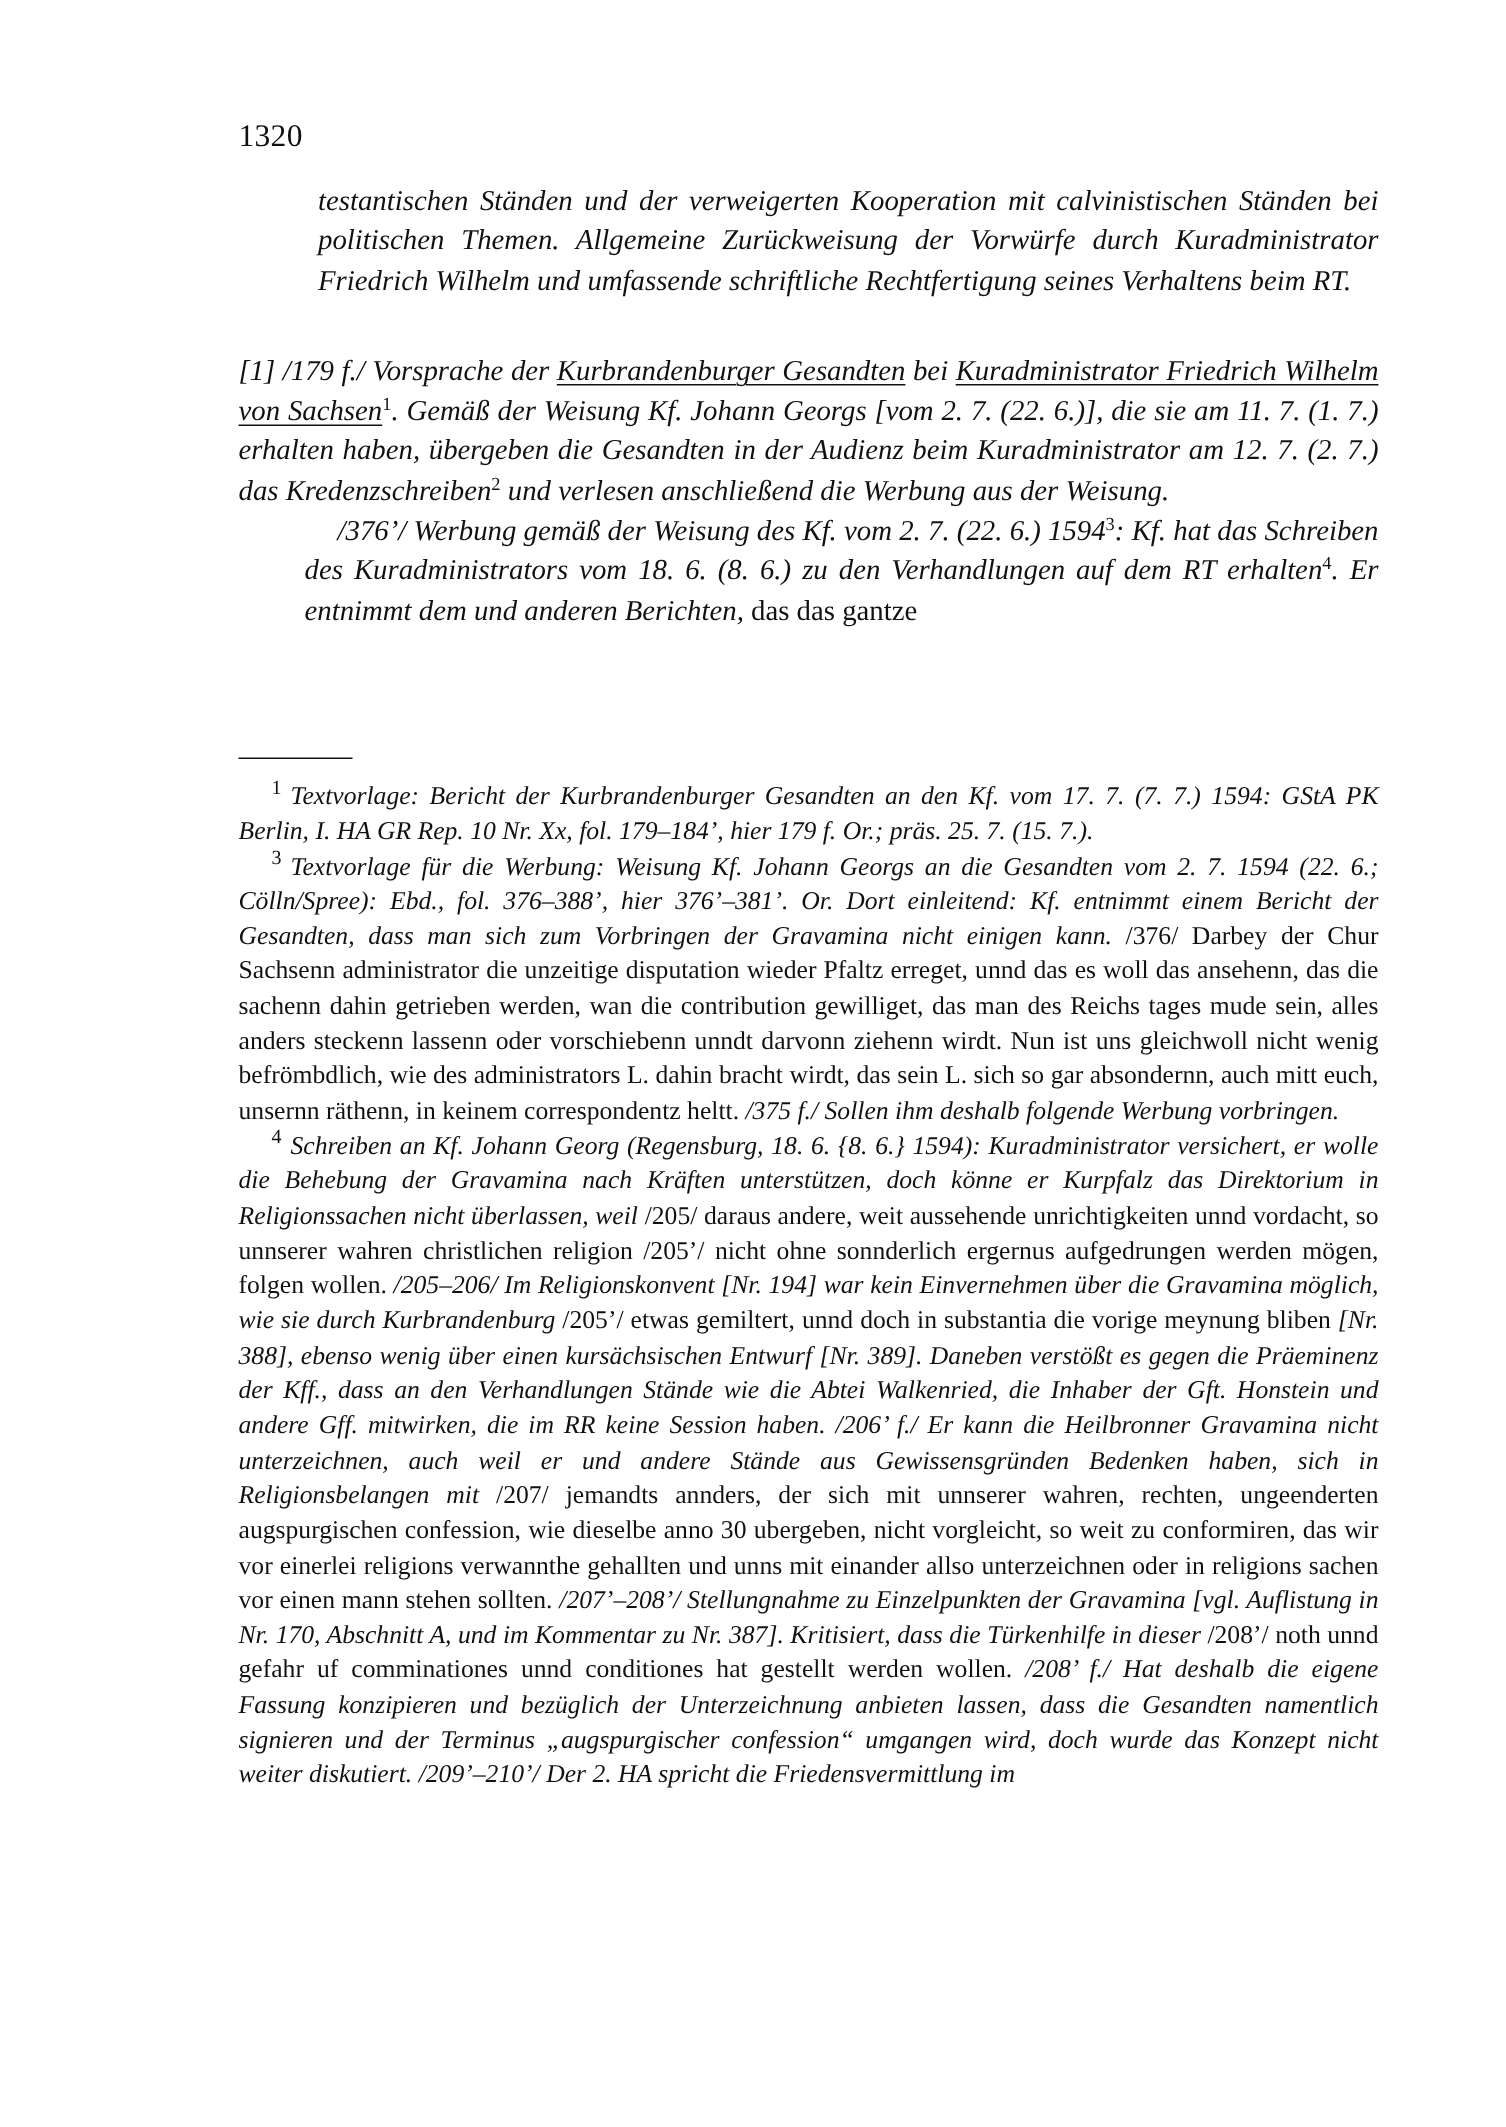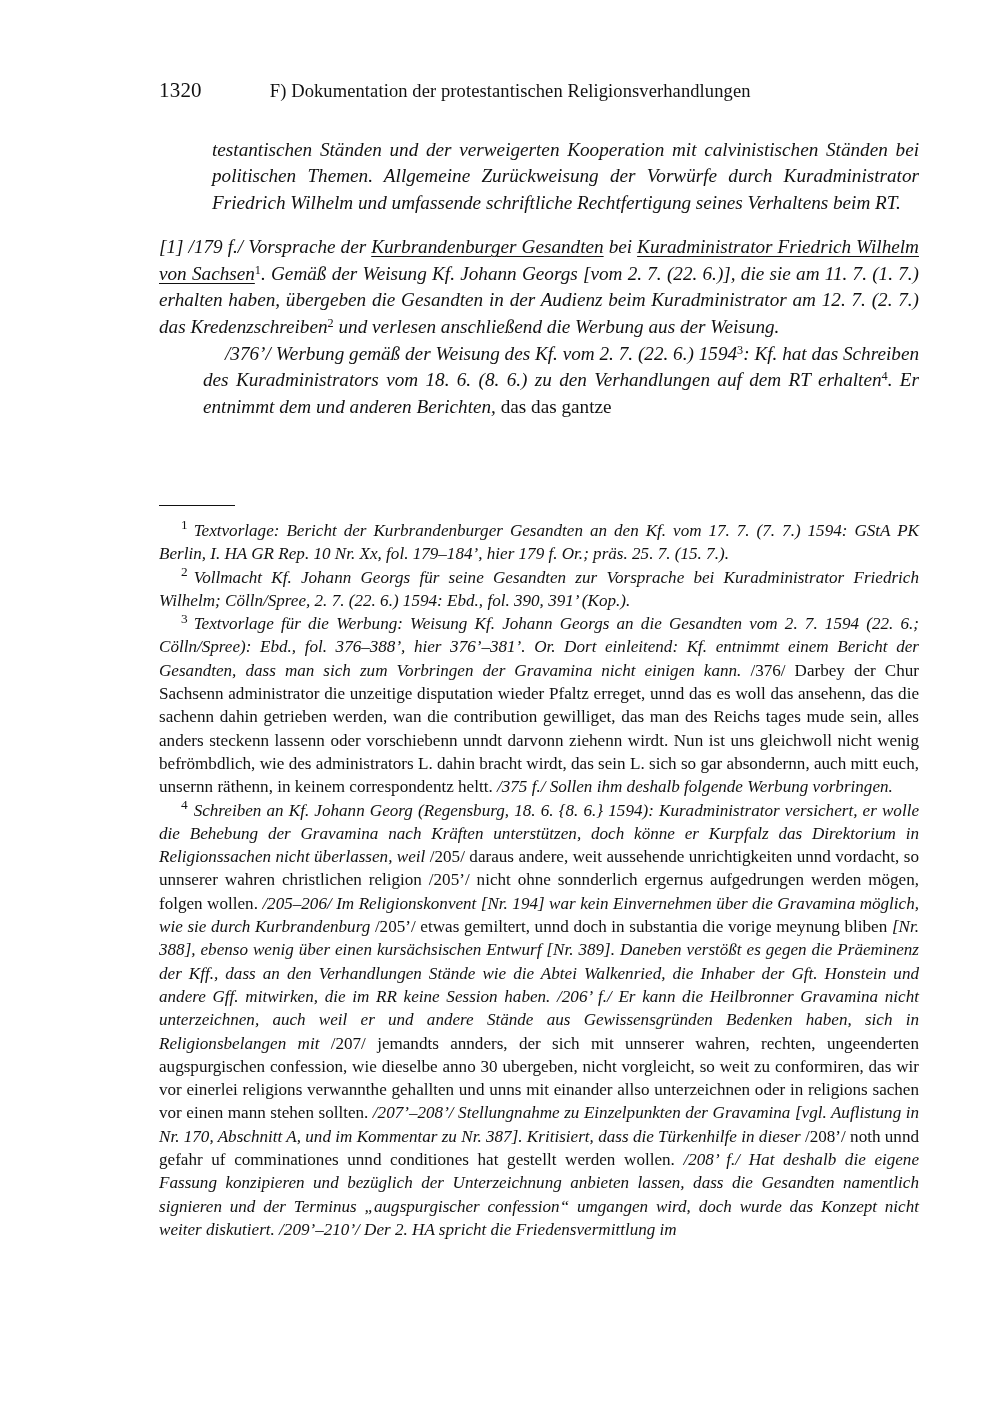--- a/index.html
+++ b/index.html
@@ -43,21 +43,21 @@
     margin-left: 68px;
     font-size: 18.5px;
     letter-spacing: 0.1px;
     white-space: nowrap;
   }
 
   
   .body-col {
     position: absolute;
     left: 159px;
-    top: 137px;
+    top: 122px;
     width: 760px;
   }
 
   p {
     margin: 0;
     text-align: justify;
     text-justify: inter-word;
   }
 
   .summary {
@@ -70,21 +70,21 @@
 
   .section-label {
     margin-top: 26px;
     font-style: italic;
     font-size: 19px;
     line-height: 26px;
     letter-spacing: 0.6px;
   }
 
   .regest {
-    margin-top: 18px;
+    margin-top: 34px;
     font-style: italic;
     font-size: 19.2px;
     line-height: 26.6px;
   }
   .regest + .regest {
     margin-top: 0;
     text-indent: 22px;
     margin-left: 44px;
   }
 
@@ -135,36 +135,34 @@
   .fn-item.tight { margin-top: 0px; }
   .fn-body-ital { font-style: italic; }
 </style>
 </head>
 <body>
 
 <div class="page">
 
   <div class="running-head">
     <span class="folio">1320</span>
-    <span class="head-title">F) Dokumentation der protestantischen Religionsverhandlungen</span>
   </div>
 
   <div class="body-col">
 
     <p class="summary">testantischen Ständen und der verweigerten Kooperation mit calvinistischen Ständen bei politischen Themen. Allgemeine Zurückweisung der Vorwürfe durch Kuradministrator Friedrich Wilhelm und umfassende schriftliche Rechtfertigung seines Verhaltens beim RT.</p>
 
 
     <p class="regest"><span>[1]</span> <span>/179 f./</span><span> Vorsprache der </span><u class="uline">Kurbrandenburger Gesandten</u><span> bei </span><u class="uline">Kuradministrator Friedrich Wilhelm von Sachsen</u><sup class="fn">1</sup><span>. Gemäß der Weisung Kf. Johann Georgs [vom 2. 7. (22. 6.)], die sie am 11. 7. (1. 7.) erhalten haben, übergeben die Gesandten in der Audienz beim Kuradministrator am 12. 7. (2. 7.) das Kredenzschreiben</span><sup class="fn">2</sup><span> und verlesen anschließend die Werbung aus der Weisung.</span></p>
 
     <p class="regest"><span>/376’/ Werbung gemäß der Weisung des Kf. vom 2. 7. (22. 6.) 1594</span><sup class="fn">3</sup><span>: Kf. hat das Schreiben des Kuradministrators vom 18. 6. (8. 6.) zu den Verhandlungen auf dem RT erhalten</span><sup class="fn">4</sup><span>. Er entnimmt dem und anderen Berichten,</span><span class="roman"> das das gantze</span></p>
 
   </div>
 
   <div class="fn-rule"></div>
 
   <div class="footnotes">
     <p class="fn-item"><span class="marker">1</span><span class="fn-body-ital">Textvorlage: Bericht der Kurbrandenburger Gesandten an den Kf. vom 17. 7. (7. 7.) 1594: GStA PK Berlin, I. HA GR Rep. 10 Nr. Xx, fol. 179–184’, hier 179 f. Or.; präs. 25. 7. (15. 7.).</span></p>
-    <p class="fn-item tight"><span class="marker">2</span><span class="fn-body-ital">Vollmacht Kf. Johann Georgs für seine Gesandten zur Vorsprache bei Kuradministrator Friedrich Wilhelm; Cölln/Spree, 2. 7. (22. 6.) 1594: Ebd., fol. 390, 391’ (Kop.).</span></p>
     <p class="fn-item tight"><span class="marker">3</span><span class="fn-body-ital">Textvorlage für die Werbung: Weisung Kf. Johann Georgs an die Gesandten vom 2. 7. 1594 (22. 6.; Cölln/Spree): Ebd., fol. 376–388’, hier 376’–381’. Or. Dort einleitend: Kf. entnimmt einem Bericht der Gesandten, dass man sich zum Vorbringen der Gravamina nicht einigen kann. </span><span class="roman">/376/ Darbey der Chur Sachsenn administrator die unzeitige disputation wieder Pfaltz erreget, unnd das es woll das ansehenn, das die sachenn dahin getrieben werden, wan die contribution gewilliget, das man des Reichs tages mude sein, alles anders steckenn lassenn oder vorschiebenn unndt darvonn ziehenn wirdt. Nun ist uns gleichwoll nicht wenig befrömbdlich, wie des administrators L. dahin bracht wirdt, das sein L. sich so gar absondernn, auch mitt euch, unsernn räthenn, in keinem correspondentz heltt. </span><span class="fn-body-ital">/375 f./ Sollen ihm deshalb folgende Werbung vorbringen.</span></p>
     <p class="fn-item tight"><span class="marker">4</span><span class="fn-body-ital">Schreiben an Kf. Johann Georg (Regensburg, 18. 6. {8. 6.} 1594): Kuradministrator versichert, er wolle die Behebung der Gravamina nach Kräften unterstützen, doch könne er Kurpfalz das Direktorium in Religionssachen nicht überlassen, weil </span><span class="roman">/205/ daraus andere, weit aussehende unrichtigkeiten unnd vordacht, so unnserer wahren christlichen religion /205’/ nicht ohne sonnderlich ergernus aufgedrungen werden mögen, folgen wollen. </span><span class="fn-body-ital">/205–206/ Im Religionskonvent [Nr. 194] war kein Einvernehmen über die Gravamina möglich, wie sie durch Kurbrandenburg </span><span class="roman">/205’/ etwas gemiltert, unnd doch in substantia die vorige meynung bliben </span><span class="fn-body-ital">[Nr. 388], ebenso wenig über einen kursächsischen Entwurf [Nr. 389]. Daneben verstößt es gegen die Präeminenz der Kff., dass an den Verhandlungen Stände wie die Abtei Walkenried, die Inhaber der Gft. Honstein und andere Gff. mitwirken, die im RR keine Session haben. /206’ f./ Er kann die Heilbronner Gravamina nicht unterzeichnen, auch weil er und andere Stände aus Gewissensgründen Bedenken haben, sich in Religionsbelangen mit </span><span class="roman">/207/ jemandts annders, der sich mit unnserer wahren, rechten, ungeenderten augspurgischen confession, wie dieselbe anno 30 ubergeben, nicht vorgleicht, so weit zu conformiren, das wir vor einerlei religions verwannthe gehallten und unns mit einander allso unterzeichnen oder in religions sachen vor einen mann stehen sollten. </span><span class="fn-body-ital">/207’–208’/ Stellungnahme zu Einzelpunkten der Gravamina [vgl. Auflistung in Nr. 170, Abschnitt A, und im Kommentar zu Nr. 387]. Kritisiert, dass die Türkenhilfe in dieser </span><span class="roman">/208’/ noth unnd gefahr uf comminationes unnd conditiones hat gestellt werden wollen. </span><span class="fn-body-ital">/208’ f./ Hat deshalb die eigene Fassung konzipieren und bezüglich der Unterzeichnung anbieten lassen, dass die Gesandten namentlich signieren und der Terminus „augspurgischer confession“ umgangen wird, doch wurde das Konzept nicht weiter diskutiert. /209’–210’/ Der 2. HA spricht die Friedensvermittlung im</span></p>
   </div>
 
 </div>
 
 </body></html>

